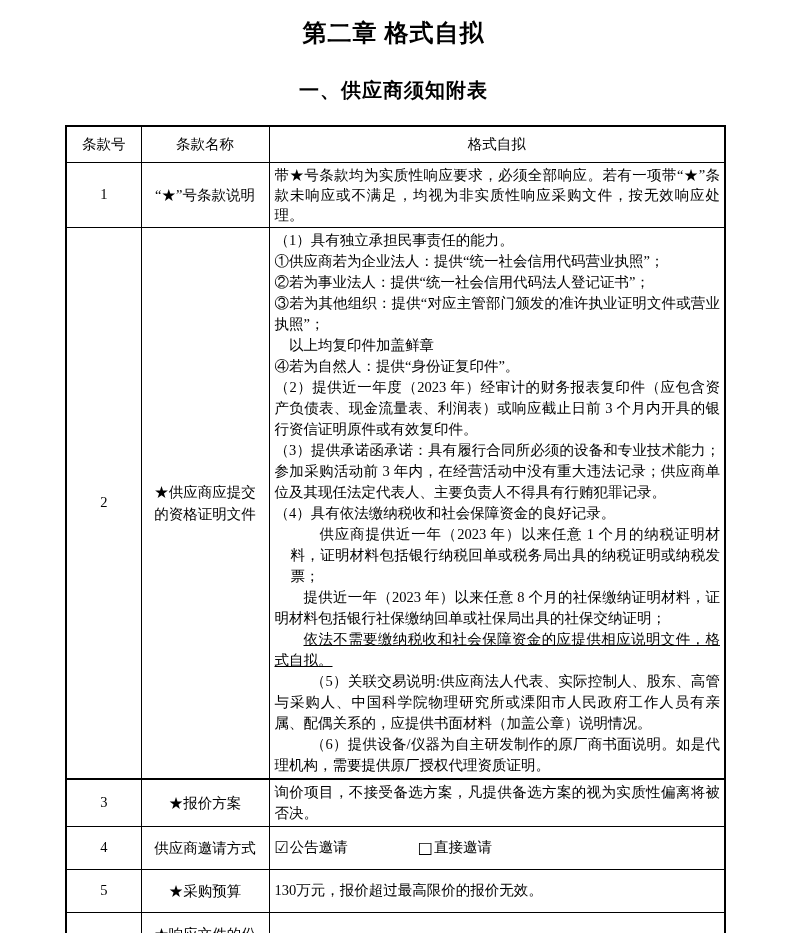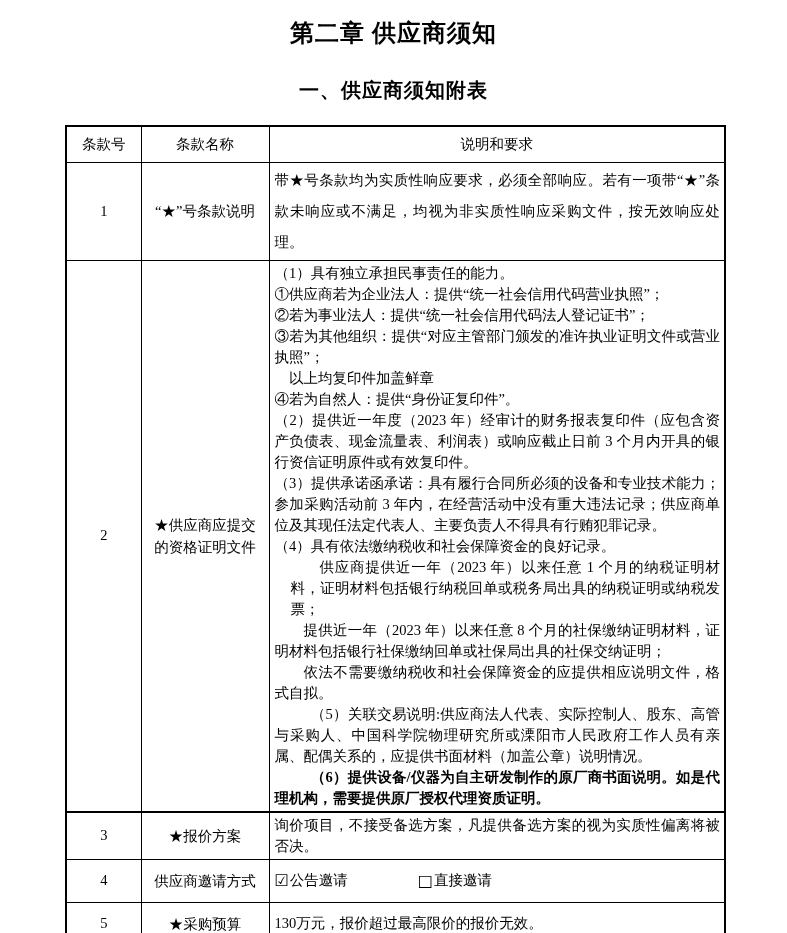--- a/index.html
+++ b/index.html
@@ -46,50 +46,50 @@
   thead tr { height: 36px; }
   th { }
   td.num { text-align: center; }
   td.name { text-align: center; padding: 10px 6px; line-height: 22px; }
   td.desc { padding: 2px 4px 2px 5px; }
   .para {
     text-align: justify;
     line-height: 21px;
   }
   tr[data-row="1"] { height: 50px; }
-  tr[data-row="1"] .para { line-height: 31px; }
+  tr[data-row="1"] .para { line-height: 20px; }
   tr[data-row="2"] { height: 527px; }
   tr[data-row="2"] td { border-bottom-width: 2px; }
   tr[data-row="3"] { height: 45px; }
   tr[data-row="4"] { height: 40px; }
   tr[data-row="5"] { height: 42px; }
   tr[data-row="6"] { height: 40px; }
   .opts { display: flex; align-items: center; }
   .opt { display: inline-flex; align-items: center; }
   .opt + .opt { margin-left: 70px; }
   .cb { font-size: 16px; margin-right: 1px; font-family: "DejaVu Sans", sans-serif; }
 </style>
 </head>
 <body>
 
 <div class="doc">
-  <div class="page-title">第二章  供应商须知</div>
+  <div class="page-title">第二章  格式自拟</div>
   <div class="page-subtitle">一、供应商须知附表</div>
 
   <table class="clauses">
     <colgroup>
       <col class="c-num">
         <col class="c-name">
         <col class="c-desc">
     </colgroup>
     <thead>
       <tr>
           <th>条款号</th>
           <th>条款名称</th>
-          <th>说明和要求</th>
+          <th>格式自拟</th>
         </tr>
     </thead>
     <tbody>
         <tr data-row="1">
           <td class="num">1</td>
           <td class="name">“★”号条款说明</td>
           <td class="desc">
             <div class="para">带★号条款均为实质性响应要求，必须全部响应。若有一项带“★”条款未响应或不满足，均视为非实质性响应采购文件，按无效响应处理。</div>
           </td>
         </tr>
@@ -101,23 +101,23 @@
             <div class="para">①供应商若为企业法人：提供“统一社会信用代码营业执照”；</div>
             <div class="para">②若为事业法人：提供“统一社会信用代码法人登记证书”；</div>
             <div class="para">③若为其他组织：提供“对应主管部门颁发的准许执业证明文件或营业执照”；</div>
             <div class="para" style="text-indent: 1em;">以上均复印件加盖鲜章</div>
             <div class="para">④若为自然人：提供“身份证复印件”。</div>
             <div class="para">（2）提供近一年度（2023 年）经审计的财务报表复印件（应包含资产负债表、现金流量表、利润表）或响应截止日前 3 个月内开具的银行资信证明原件或有效复印件。</div>
             <div class="para">（3）提供承诺函承诺：具有履行合同所必须的设备和专业技术能力；参加采购活动前 3 年内，在经营活动中没有重大违法记录；供应商单位及其现任法定代表人、主要负责人不得具有行贿犯罪记录。</div>
             <div class="para">（4）具有依法缴纳税收和社会保障资金的良好记录。</div>
             <div class="para" style="text-indent: 2em; margin-left: 16px;">供应商提供近一年（2023 年）以来任意 1 个月的纳税证明材料，证明材料包括银行纳税回单或税务局出具的纳税证明或纳税发票；</div>
             <div class="para" style="text-indent: 2em;">提供近一年（2023 年）以来任意 8 个月的社保缴纳证明材料，证明材料包括银行社保缴纳回单或社保局出具的社保交纳证明；</div>
-            <div class="para" style="text-indent: 2em;">依法不需要缴纳税收和社会保障资金的应提供相应说明文件，格式自拟。</div>
+            <div class="para" style="text-indent: 2em; text-decoration: underline;">依法不需要缴纳税收和社会保障资金的应提供相应说明文件，格式自拟。</div>
             <div class="para" style="text-indent: 2.5em;">（5）关联交易说明:供应商法人代表、实际控制人、股东、高管与采购人、中国科学院物理研究所或溧阳市人民政府工作人员有亲属、配偶关系的，应提供书面材料（加盖公章）说明情况。</div>
-            <div class="para" style="text-indent: 2.5em; font-weight: bold;">（6）提供设备/仪器为自主研发制作的原厂商书面说明。如是代理机构，需要提供原厂授权代理资质证明。</div>
+            <div class="para" style="text-indent: 2.5em;">（6）提供设备/仪器为自主研发制作的原厂商书面说明。如是代理机构，需要提供原厂授权代理资质证明。</div>
           </td>
         </tr>
         <tr data-row="3">
           <td class="num">3</td>
           <td class="name">★报价方案</td>
           <td class="desc">
             <div class="para">询价项目，不接受备选方案，凡提供备选方案的视为实质性偏离将被否决。</div>
           </td>
         </tr>
         <tr data-row="4">

